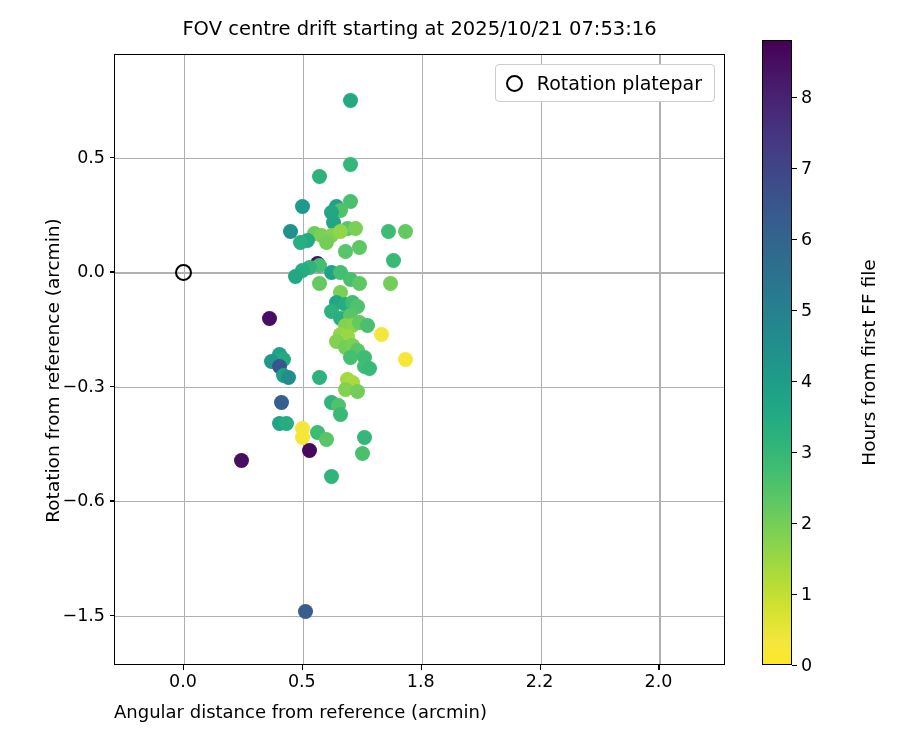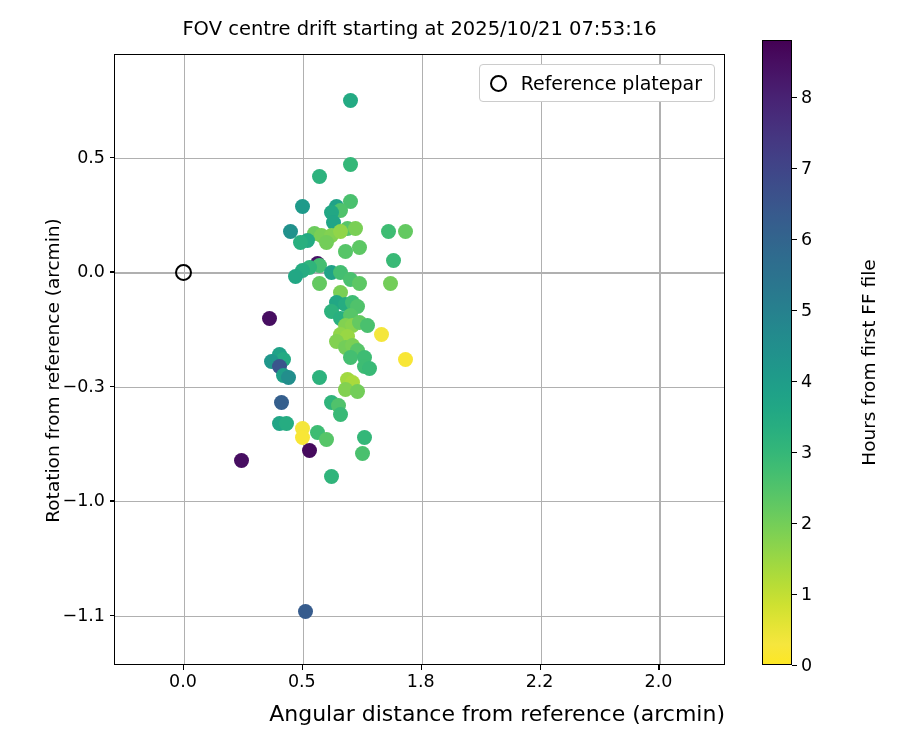--- a/index.html
+++ b/index.html
@@ -125,22 +125,22 @@
     color: #000000;
     transform: translateY(-50%);
     white-space: nowrap;
     text-align: right;
   }
   #xlabel {
     position: absolute;
     left: 114px;
     top: 701px;
     width: 611px;
-    text-align: right;
-    font-size: 22px;
+    text-align: left;
+    font-size: 18px;
     color: #000000;
   }
   #ylabel {
     position: absolute;
     left: -253px;
     top: 360px;
     width: 611px;
     text-align: center;
     font-size: 18.5px;
     color: #000000;
@@ -287,21 +287,21 @@
         <div class="pt" style="left: 249.63px; top: 382.161px; background: rgb(52, 183, 120);"></div>
         <div class="pt" style="left: 194.949px; top: 395.891px; background: rgb(70, 10, 93);"></div>
         <div class="pt" style="left: 126.004px; top: 405.045px; background: rgb(71, 14, 97);"></div>
         <div class="pt" style="left: 247.253px; top: 398.18px; background: rgb(74, 192, 110);"></div>
         <div class="pt" style="left: 216.346px; top: 421.064px; background: rgb(48, 180, 123);"></div>
         <div class="pt" style="left: 190.195px; top: 556.079px; background: rgb(55, 92, 141);"></div>
       </div>
     <div id="ref-marker" style="left: 68.9455px; top: 217.397px;"></div>
     <div id="legend">
       <span id="legend-marker"></span>
-      <span id="legend-label">Reference platepar</span>
+      <span id="legend-label">Rotation platepar</span>
     </div>
   </div>
 
   <div id="x-ticks">
       <div class="xtick-mark" style="left: 182.946px;"></div>
       <div class="xtick-label" style="left: 182.946px;">0.0</div>
       <div class="xtick-mark" style="left: 301.817px;"></div>
       <div class="xtick-label" style="left: 301.817px;">0.5</div>
       <div class="xtick-mark" style="left: 420.689px;"></div>
       <div class="xtick-label" style="left: 420.689px;">1.8</div>
@@ -311,23 +311,23 @@
       <div class="xtick-label" style="left: 658.432px;">2.0</div>
     </div>
   <div id="y-ticks">
       <div class="ytick-mark" style="top: 156.978px;"></div>
       <div class="ytick-label" style="top: 156.978px;">0.5</div>
       <div class="ytick-mark" style="top: 271.397px;"></div>
       <div class="ytick-label" style="top: 271.397px;">0.0</div>
       <div class="ytick-mark" style="top: 385.816px;"></div>
       <div class="ytick-label" style="top: 385.816px;">−0.3</div>
       <div class="ytick-mark" style="top: 500.236px;"></div>
-      <div class="ytick-label" style="top: 500.236px;">−1.0</div>
+      <div class="ytick-label" style="top: 500.236px;">−0.6</div>
       <div class="ytick-mark" style="top: 614.655px;"></div>
-      <div class="ytick-label" style="top: 614.655px;">−1.1</div>
+      <div class="ytick-label" style="top: 614.655px;">−1.5</div>
     </div>
 
   <div id="xlabel">Angular distance from reference (arcmin)</div>
   <div id="ylabel">Rotation from reference (arcmin)</div>
 
   <div id="colorbar" style="background: linear-gradient(to top, rgb(253, 231, 37) 0%, rgb(246, 230, 61) 3.13%, rgb(228, 228, 53) 6.25%, rgb(207, 225, 49) 9.38%, rgb(185, 221, 54) 12.5%, rgb(163, 217, 63) 15.63%, rgb(141, 212, 75) 18.75%, rgb(120, 207, 86) 21.88%, rgb(100, 201, 97) 25%, rgb(82, 195, 106) 28.13%, rgb(65, 189, 114) 31.25%, rgb(51, 182, 121) 34.38%, rgb(41, 175, 127) 37.5%, rgb(34, 168, 132) 40.63%, rgb(31, 161, 136) 43.75%, rgb(31, 153, 138) 46.88%, rgb(33, 145, 140) 50%, rgb(35, 138, 141) 53.13%, rgb(38, 130, 142) 56.25%, rgb(41, 122, 142) 59.38%, rgb(44, 114, 142) 62.5%, rgb(47, 107, 142) 65.63%, rgb(51, 99, 141) 68.75%, rgb(55, 91, 141) 71.88%, rgb(59, 82, 139) 75%, rgb(62, 73, 137) 78.13%, rgb(66, 64, 134) 81.25%, rgb(69, 55, 129) 84.38%, rgb(71, 45, 123) 87.5%, rgb(72, 35, 116) 90.63%, rgb(72, 24, 106) 93.75%, rgb(71, 13, 96) 96.88%, rgb(68, 1, 84) 100%);"></div>
   <div id="cb-ticks">
       <div class="cbtick-mark" style="top: 665px;"></div>
       <div class="cbtick-label" style="top: 665px;">0</div>
       <div class="cbtick-mark" style="top: 593.977px;"></div>

